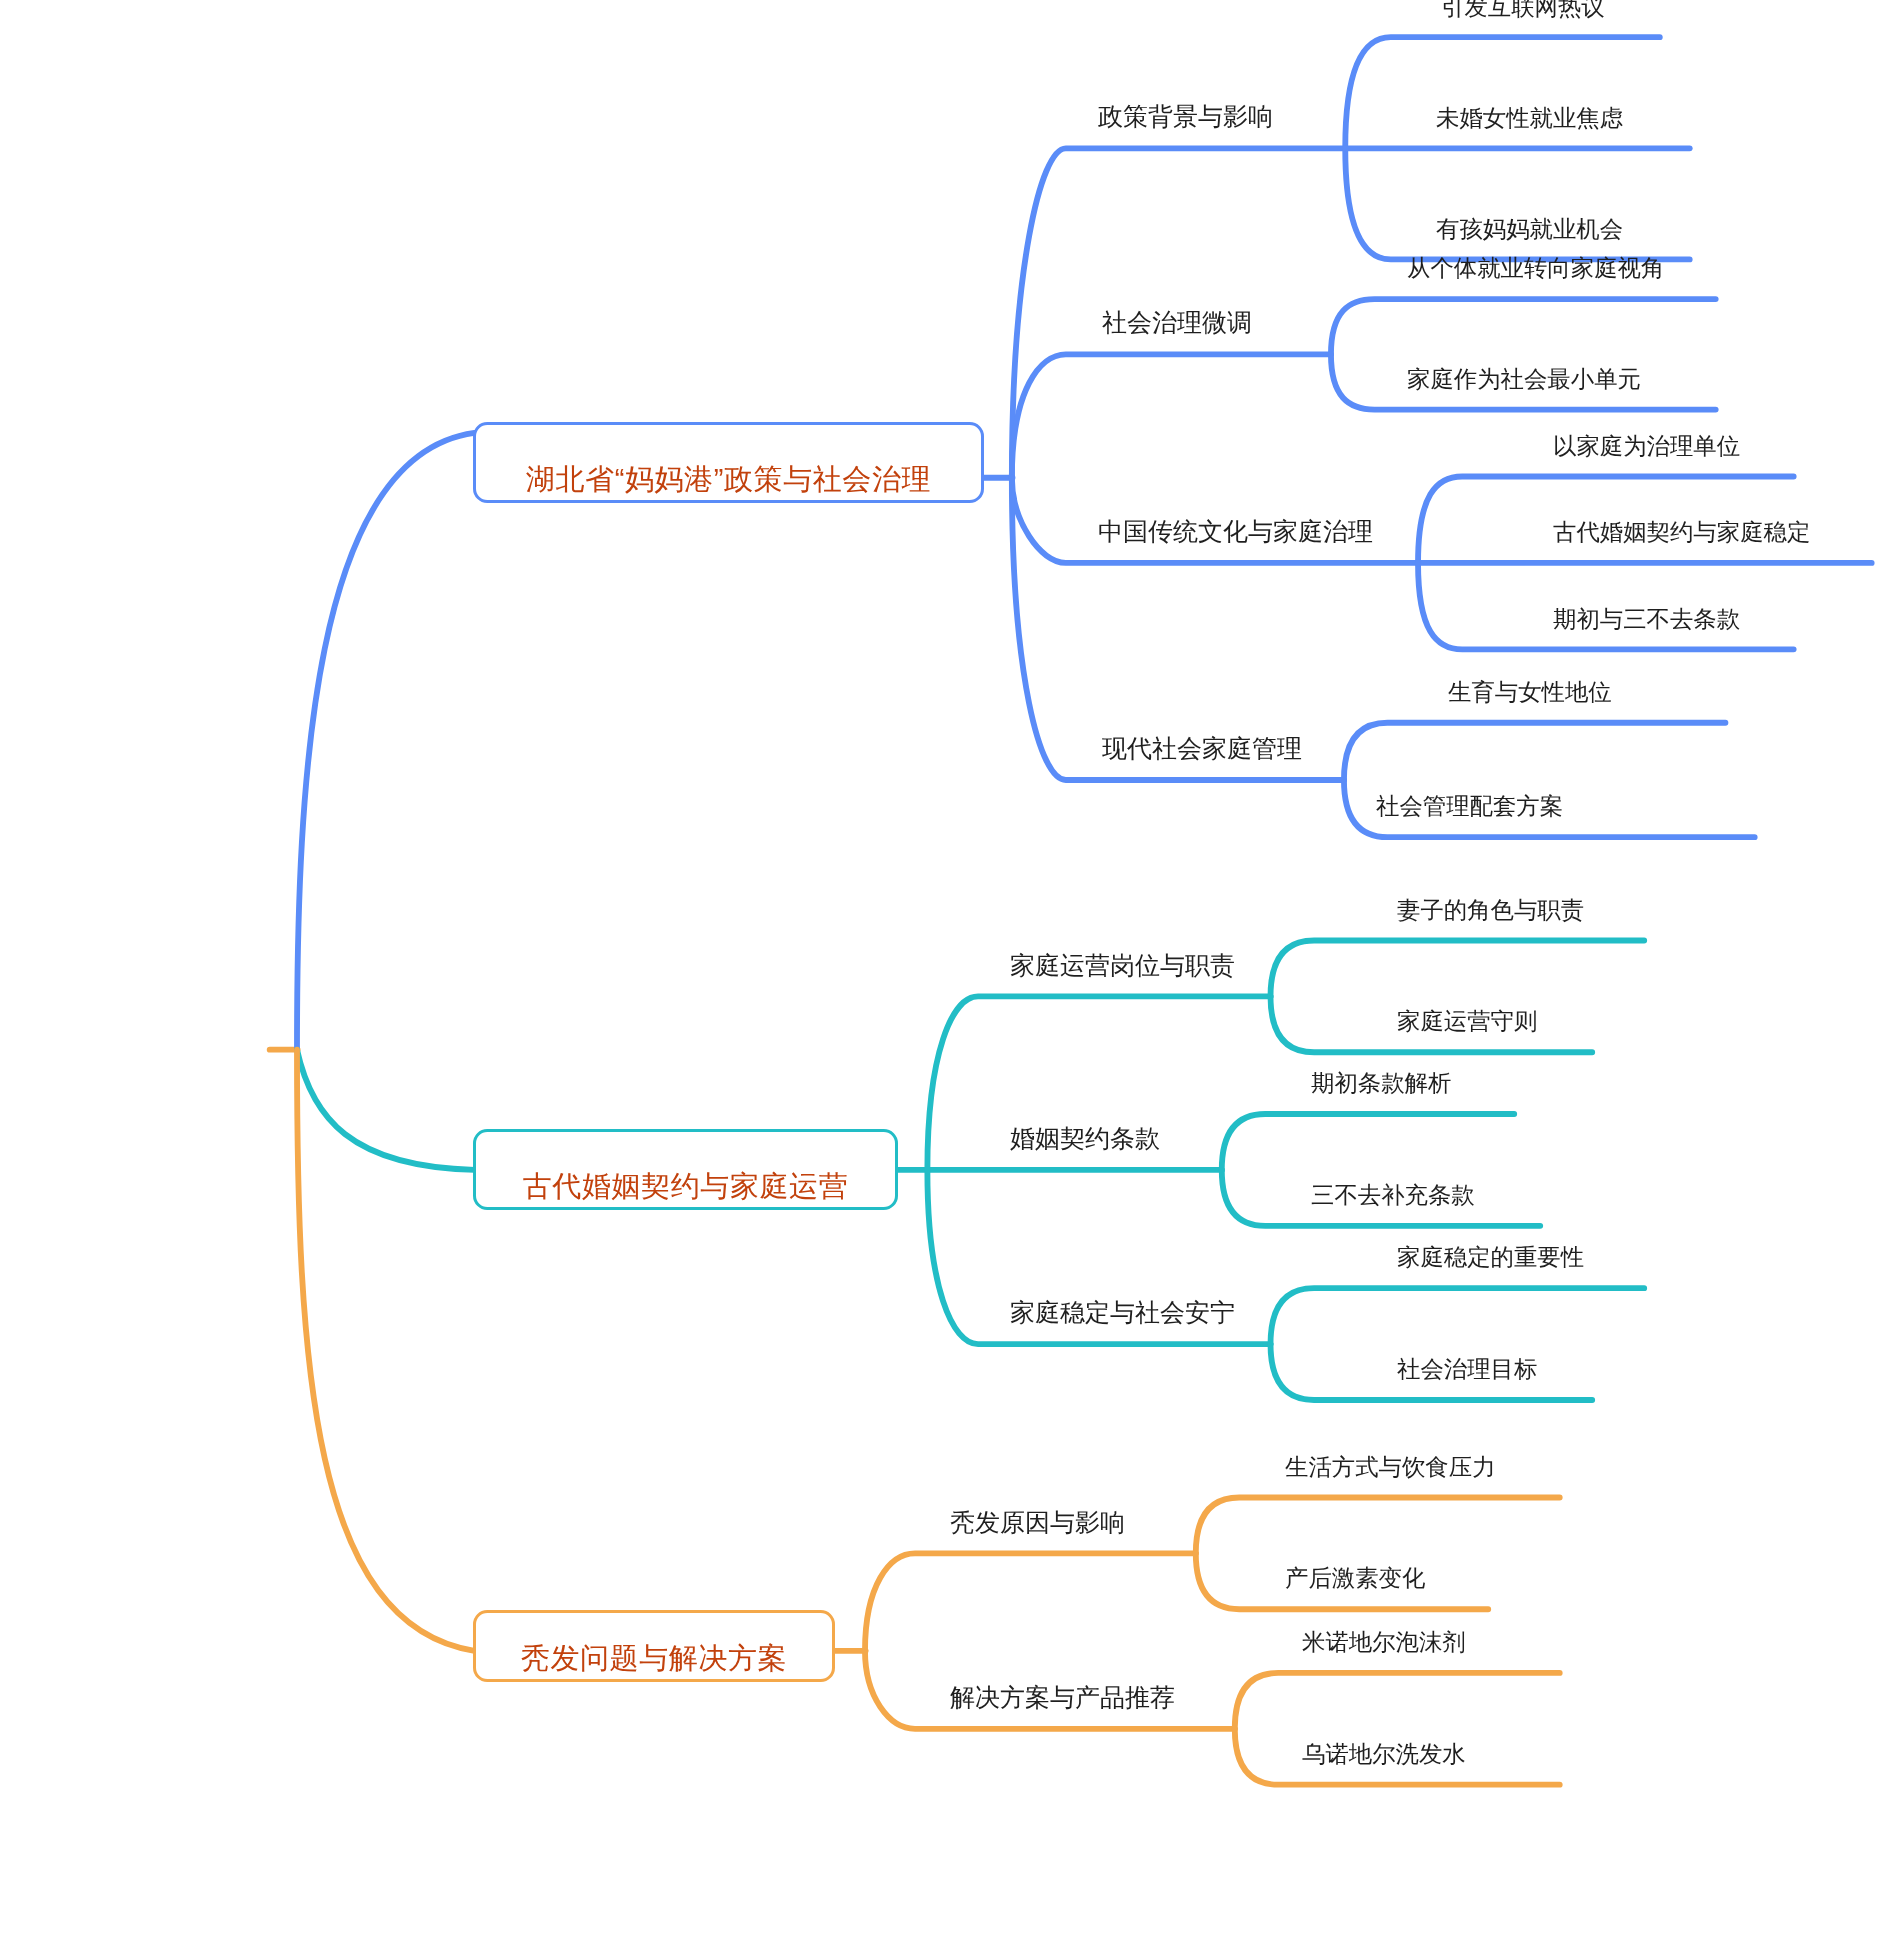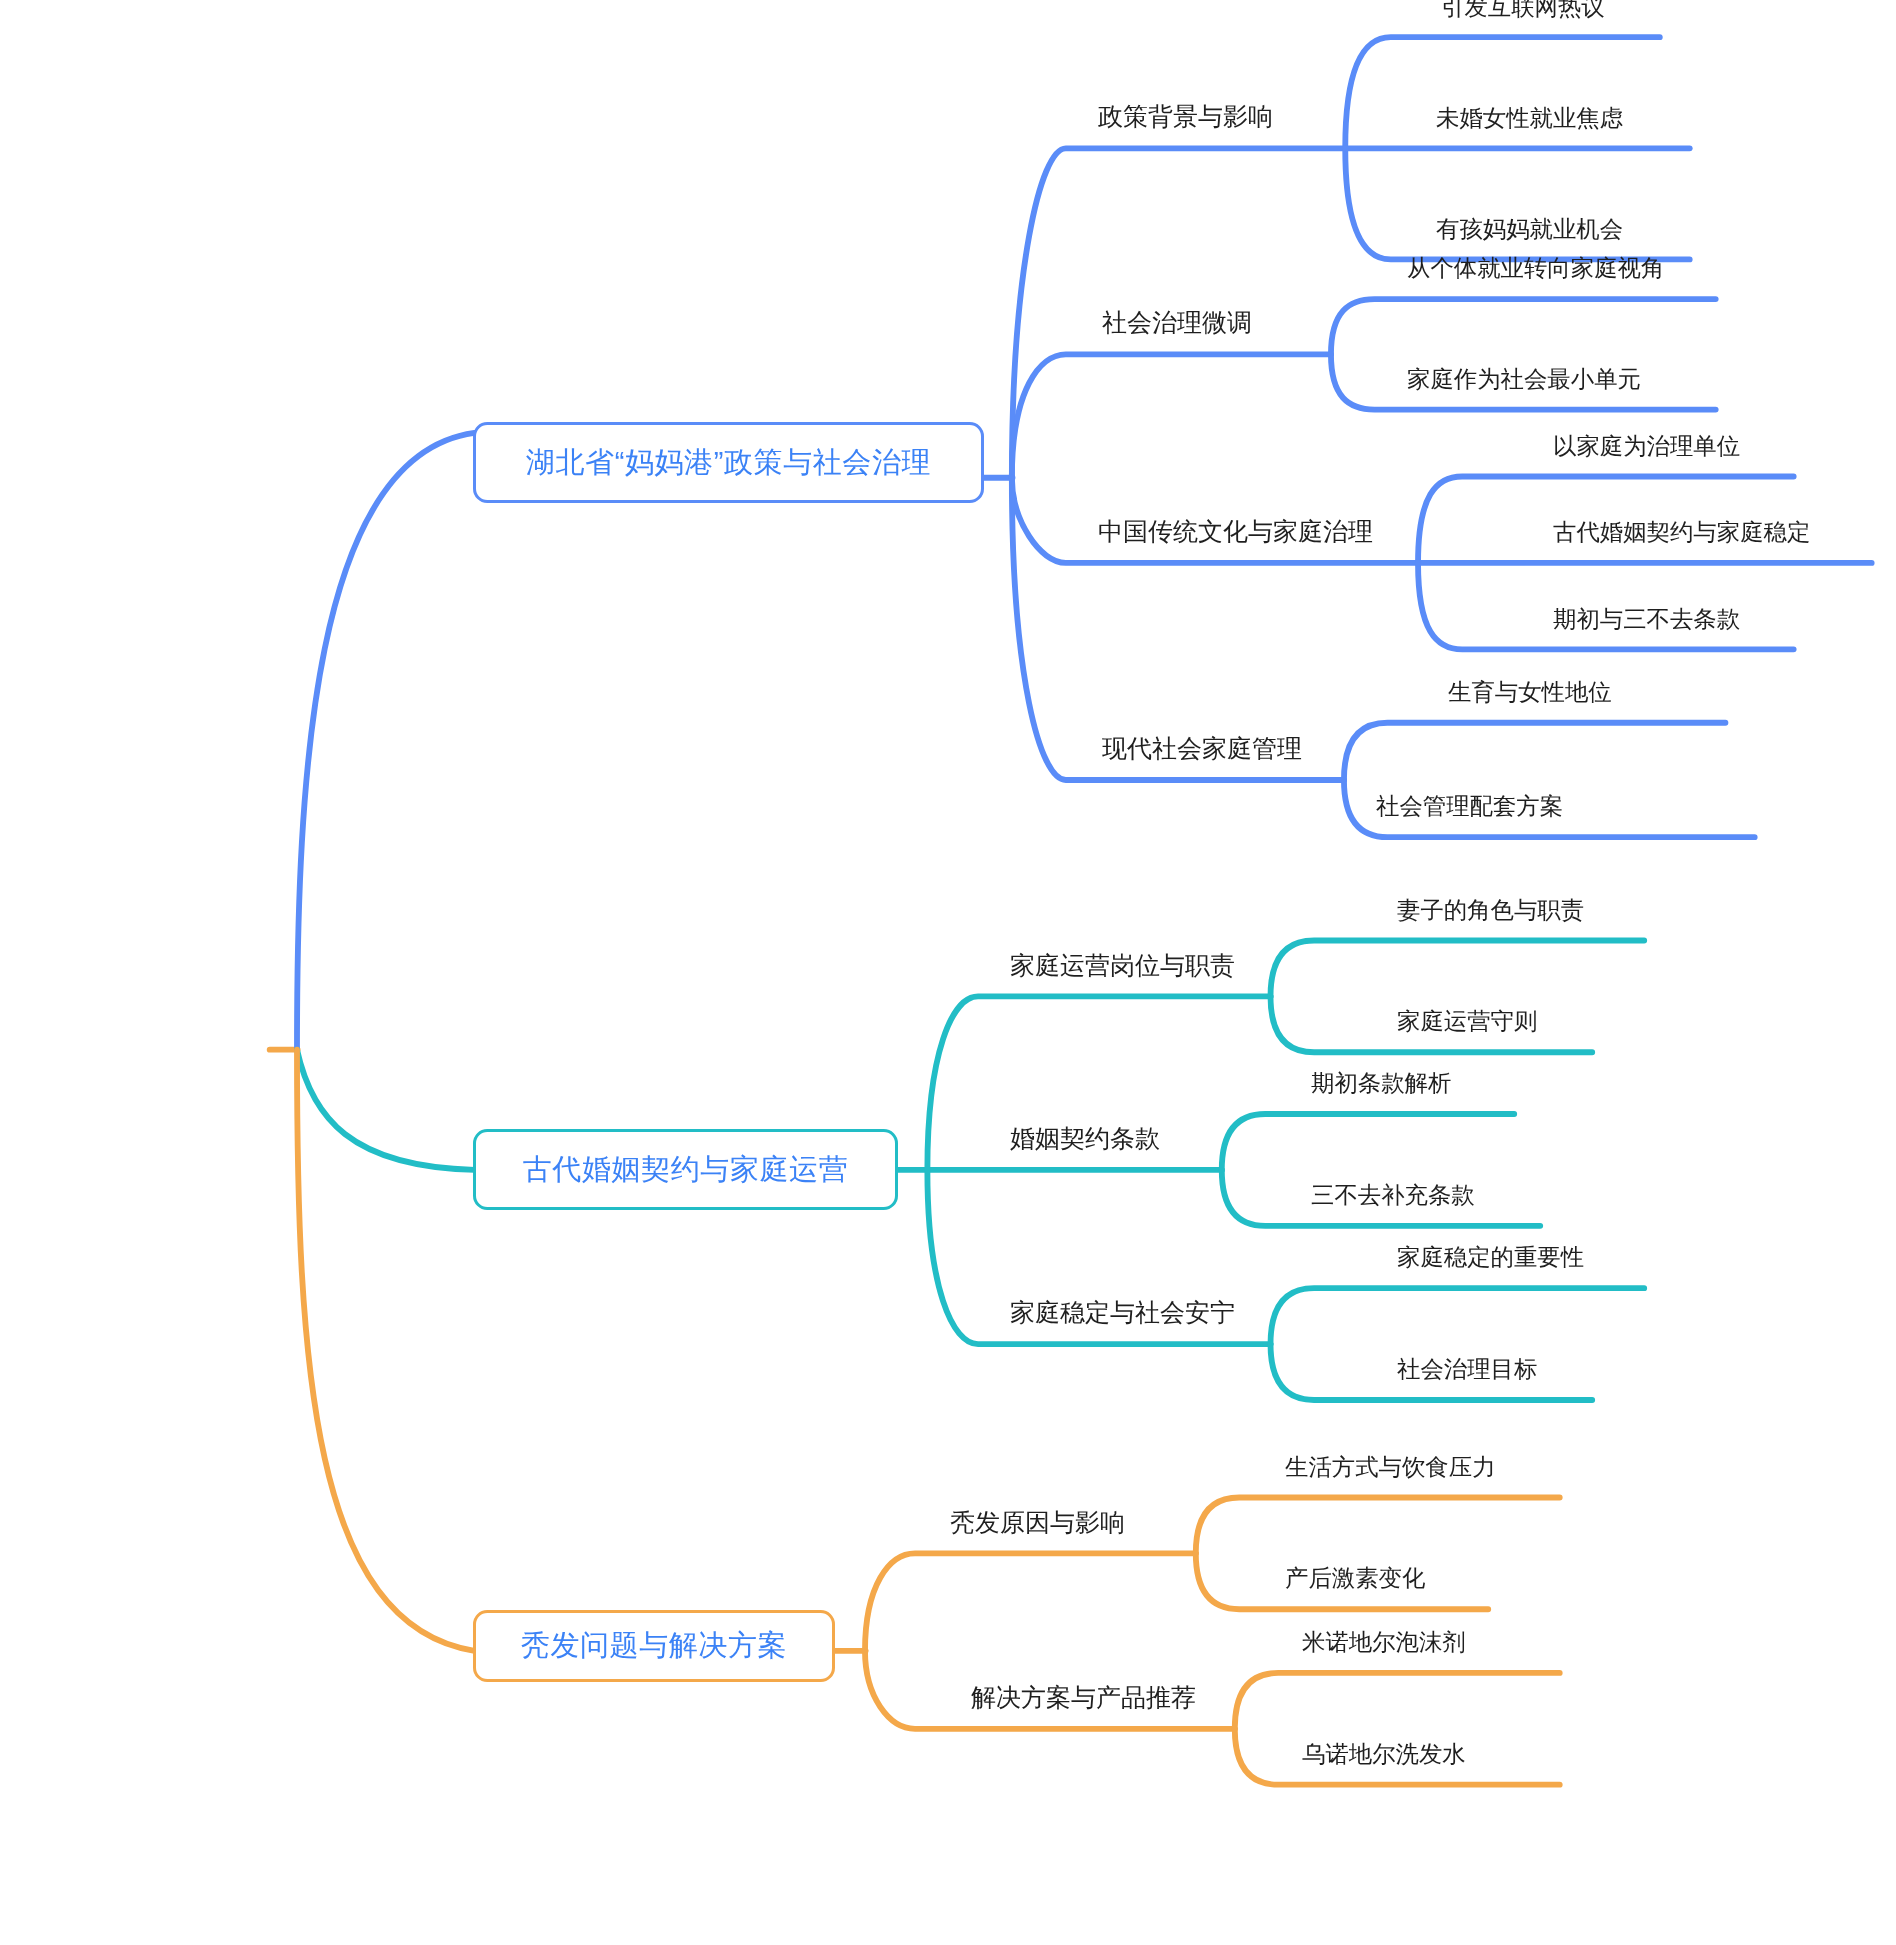--- a/index.html
+++ b/index.html
@@ -23,27 +23,27 @@
     position: absolute;
     top: 0;
     left: 0;
     width: 1897px;
     height: 1946px;
   }
   .node-box {
     position: absolute;
     box-sizing: border-box;
     display: flex;
-    align-items: center;
+    align-items: flex-end;
     justify-content: center;
     background: #ffffff;
     border-style: solid;
     border-width: 3.2px;
     border-radius: 14.3px;
-    color: #3b82f6;
+    color: #c2410c;
     white-space: nowrap;
   }
   .node-root {
     font-size: 30px;
     border-radius: 17px;
     letter-spacing: 1.3px;
   }
   .node-branch {
     font-size: 29px;
     letter-spacing: 0.6px;
@@ -226,21 +226,21 @@
     <span>社会治理目标</span>
   </div>
 
   <div class="node-box node-branch" style="left:473px; top:1610px; width:362px; height:72px; border-color:#F4A84A;">
     <span>秃发问题与解决方案</span>
   </div>
 
   <div class="node-text node-sub" style="left:950px; top:1510px;">
     <span>秃发原因与影响</span>
   </div>
-  <div class="node-text node-sub" style="left:950px; top:1685px;margin-left:21px;">
+  <div class="node-text node-sub" style="left:950px; top:1685px;">
     <span>解决方案与产品推荐</span>
   </div>
 
   <div class="node-text node-leaf" style="left:1285px; top:1456px;">
     <span>生活方式与饮食压力</span>
   </div>
   <div class="node-text node-leaf" style="left:1285px; top:1567px;">
     <span>产后激素变化</span>
   </div>
 

